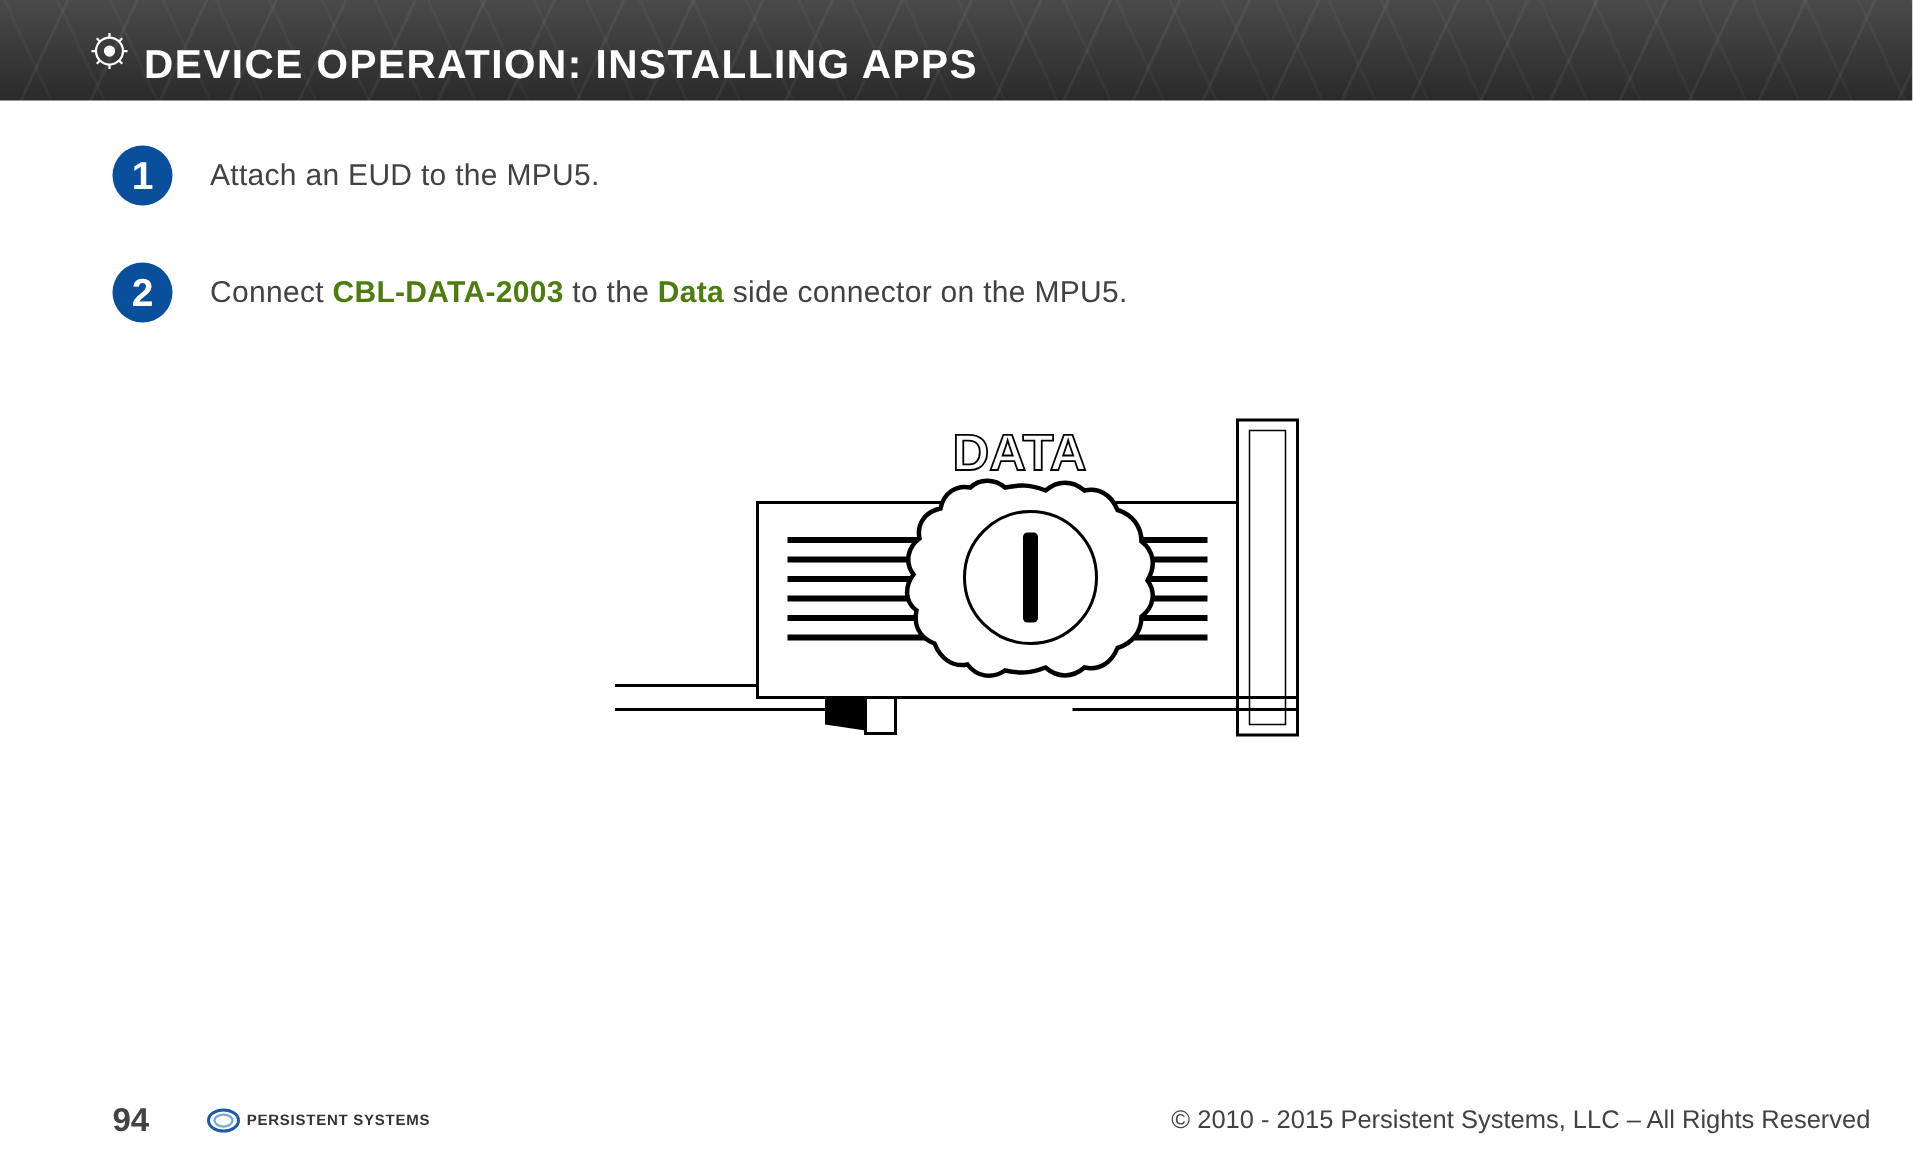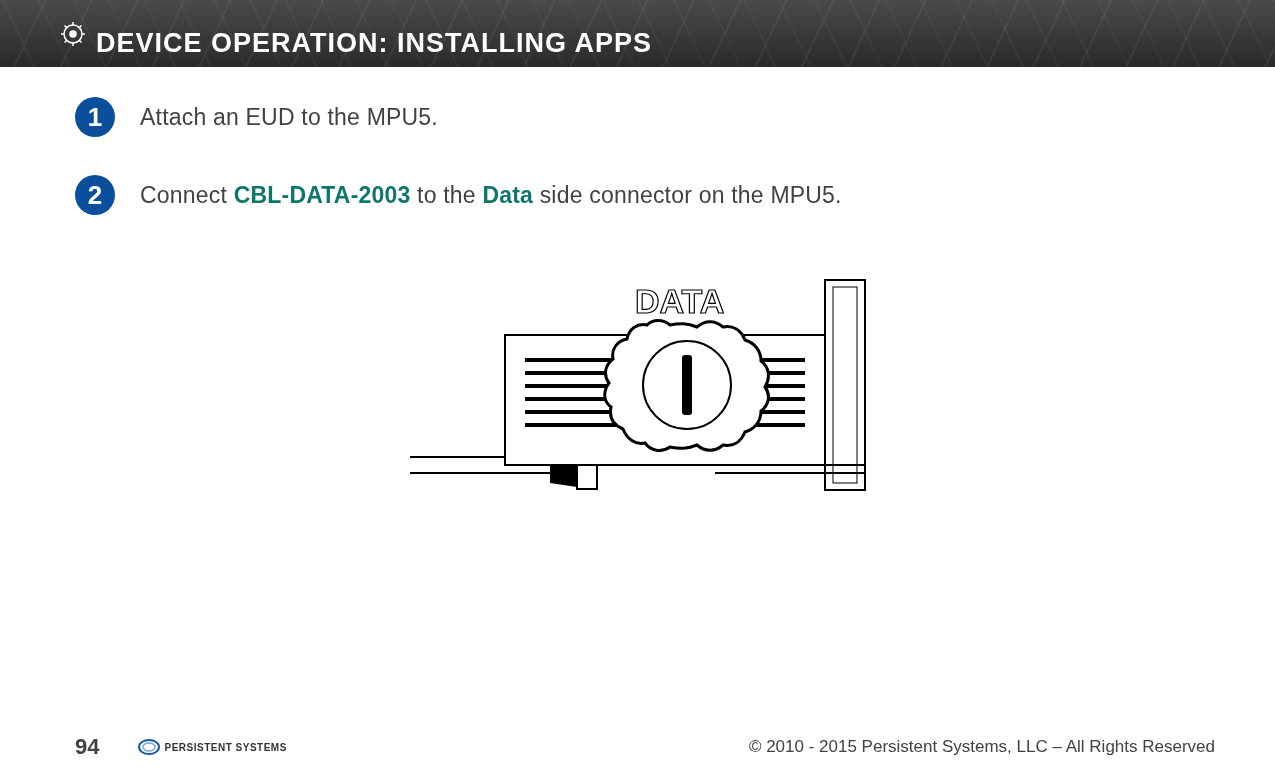--- a/index.html
+++ b/index.html
@@ -76,39 +76,39 @@
       color: #fff;
       font-size: 26px;
       font-weight: 700;
       display: flex;
       align-items: center;
       justify-content: center;
       flex-shrink: 0;
       margin-right: 25px;
     }
     .step-text {
-      font-size: 23px;
+      font-size: 20px;
       color: #424242;
       letter-spacing: 0.2px;
     }
     .step-text b {
       font-weight: 700;
-      color: #0f766e;
+      color: #4d7c0f;
     }
     .diagram {
       display: flex;
       justify-content: center;
       margin-top: 50px;
     }
     .footer {
       position: absolute;
       bottom: 20px;
       left: 0;
       right: 0;
-      padding: 0 60px 0 75px;
+      padding: 0 28px 0 75px;
       display: flex;
       align-items: center;
       justify-content: space-between;
     }
     .footer-left {
       display: flex;
       align-items: center;
       gap: 15px;
     }
     .page-num {

